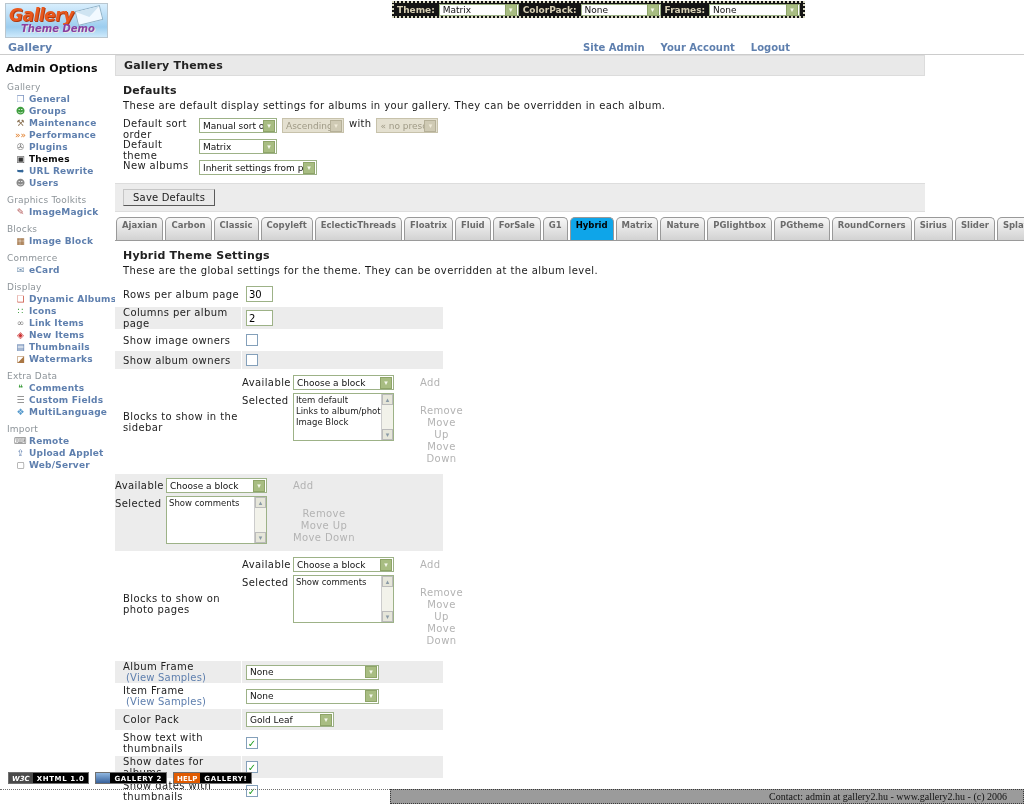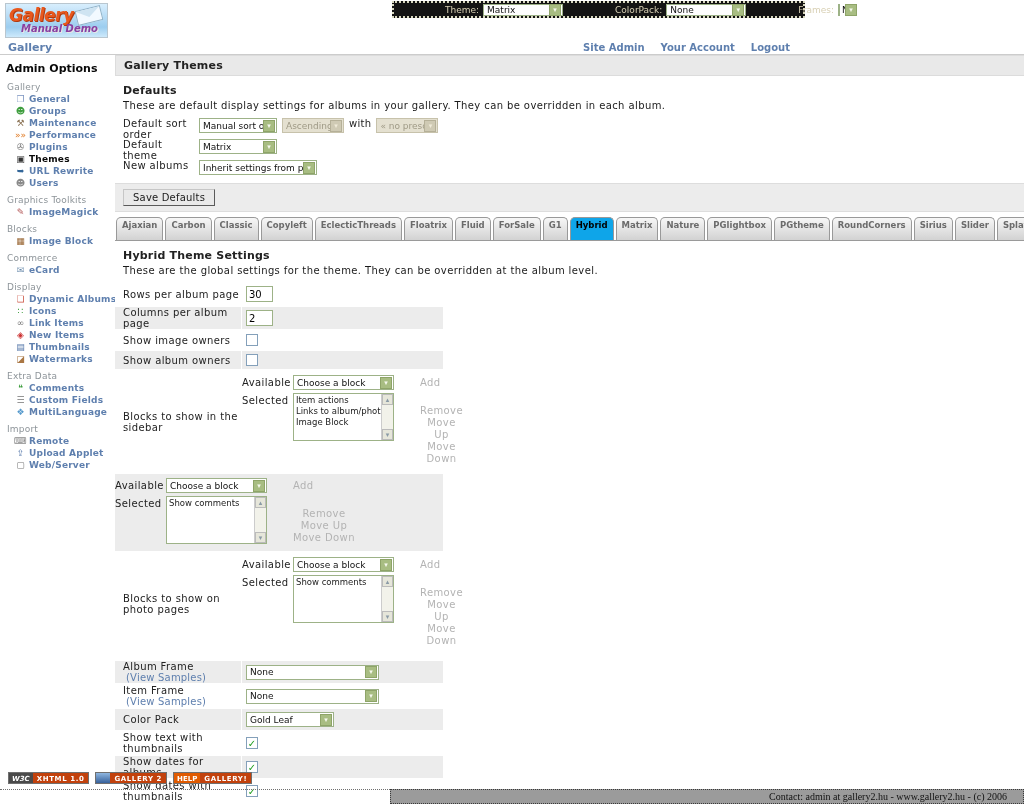--- a/index.html
+++ b/index.html
@@ -15,42 +15,42 @@
         color:#e8581e;text-shadow:1px 1px 0 #b03a10;letter-spacing:-0.5px;}
   .g-sub{position:absolute;left:15px;top:19px;font-size:10px;font-weight:bold;font-style:italic;
         color:#8a3fa0;text-shadow:1px 1px 0 #e6e6e6;}
   .envelope{position:absolute;right:5px;top:4px;width:26px;height:15px;background:#f2f9ff;
         border:1px solid #8fb2c9;transform:rotate(-14deg);}
   .envelope:after{content:"";position:absolute;left:0;top:0;width:0;height:0;
         border-left:12px solid transparent;border-right:12px solid transparent;border-top:8px solid #cfe4f2;}
 
   #theme-bar{position:absolute;left:392px;top:1px;width:413px;height:17px;background:#141414;
         border:2px dotted #d8d8c0;display:flex;align-items:center;padding:0 3px;gap:4px;}
-  .tb-label{color:#d8d0b4;font-weight:normal;font-size:9px;white-space:nowrap;margin-left:48px;}
+  .tb-label{color:#d8d0b4;font-weight:bold;font-size:9px;white-space:nowrap;}
   #theme-bar .sel{height:12px;}
 
   
   #nav{position:absolute;top:40px;left:0;right:0;height:15px;border-bottom:1px solid #ccc;
         display:flex;align-items:center;background:#fff;}
   #breadcrumb{margin-left:8px;color:#5e7fae;font-weight:bold;font-size:11px;}
   #nav-links{margin-left:auto;margin-right:234px;display:flex;gap:16px;}
   .nav-link{color:#5e7fae;font-weight:bold;font-size:10px;cursor:pointer;}
 
   
   #sidebar{position:absolute;left:0;top:56px;width:115px;}
   #sidebar-title{font-weight:bold;font-size:11px;color:#0a0a0a;margin:6px 0 2px 6px;}
   .sgroup-label{color:#8d9499;margin:7px 0 1px 7px;font-size:9px;letter-spacing:0.2px;}
   .sitem{display:flex;align-items:center;margin:0 0 1px 14px;height:11px;cursor:pointer;}
   .sitem .icon{width:13px;font-size:9px;text-align:center;margin-right:2px;flex:none;}
   .sitem .slabel{color:#5e7fae;font-weight:bold;font-size:9px;white-space:nowrap;letter-spacing:0.2px;}
   .sitem.active .slabel{color:#0a0a0a;}
 
   
   #main{position:absolute;left:115px;top:55px;width:909px;}
-  .w{width:910px;}
+  .w{width:810px;}
   #page-title{background:#e9e9e9;border:1px solid #dcdcdc;font-weight:bold;font-size:11px;
         padding:3px 8px;letter-spacing:0.2px;}
   .h2{font-weight:bold;font-size:11px;margin:8px 0 3px 8px;letter-spacing:0.2px;}
   .desc{margin:0 0 7px 8px;letter-spacing:0.4px;color:#1a1a1a;}
 
   .drow{display:flex;align-items:flex-start;margin:0 0 4px 8px;height:17px;}
   .dlabel{width:76px;letter-spacing:0.4px;flex:none;}
   .with-label{margin:0 5px;letter-spacing:0.3px;}
 
   .band{background:#ececec;border-top:1px solid #ddd;border-bottom:1px solid #ddd;
@@ -104,38 +104,38 @@
   .lb-sb{width:12px;display:flex;flex-direction:column;justify-content:space-between;
         background:#f2f2ea;border-left:1px solid #ccc;}
   .lb-ar{height:11px;background:#e6e6da;border:1px solid #bbb;color:#8a9aa6;font-size:7px;
         text-align:center;line-height:10px;}
 
   
   #footer-badges{position:absolute;left:8px;top:772px;display:flex;gap:6px;}
   .badge{display:flex;height:12px;border:1px solid #6f6f6f;font-size:7px;font-weight:bold;
         color:#fff;cursor:pointer;}
   .badge .bl{padding:2px 3px;background:#4a4a4a;font-style:italic;line-height:8px;}
-  .badge .br{padding:2px 4px;background:#c2410c;letter-spacing:0.6px;line-height:8px;}
+  .badge .br{padding:2px 4px;background:#000000;letter-spacing:0.6px;line-height:8px;}
   .badge.help .bl{background:#e05a00;font-style:normal;}
   .badge.g2 .bicon{width:14px;background:linear-gradient(#8fb6e0,#37619b);padding:0;}
 
   #contact-line{position:absolute;left:0;right:0;top:789px;border-top:1px dotted #707070;}
   #contact-bar{position:absolute;left:390px;right:0;top:789px;height:15px;background:#9b9b9b;
         border:1px dotted #3a3a3a;text-align:right;padding-right:16px;
         font-family:"Liberation Serif","DejaVu Serif",serif;font-size:10px;color:#111;line-height:13px;}
 </style>
 </head>
 <body>
 
 <div id="page">
 
   <div id="header">
     <div id="logo">
       <span class="g-title">Gallery</span>
-      <span class="g-sub">Manual Demo</span>
+      <span class="g-sub">Theme Demo</span>
       <span class="envelope"></span>
     </div>
     <div id="theme-bar">
         <span class="tb-label">Theme:</span>
         <span class="sel" style="width: 80px;">
           <span class="sel-val">Matrix</span>
           <span class="sel-btn">▾</span>
         </span>
         <span class="tb-label">ColorPack:</span>
         <span class="sel" style="width: 80px;">
@@ -374,21 +374,21 @@
                 <span class="sel" style="width: 101px;">
                   <span class="sel-val">Choose a block</span>
                   <span class="sel-btn">▾</span>
                 </span>
                 <span class="gray-action add-link">Add</span>
               </span>
               <span class="blk-line">
                 <span class="blk-label">Selected</span>
                 <span class="lb">
                   <span class="lb-in">
-                    <span class="lb-item">Item actions</span>
+                    <span class="lb-item">Item default</span>
                     <span class="lb-item">Links to album/photo peers</span>
                     <span class="lb-item">Image Block</span>
                   </span>
                   <span class="lb-sb">
                     <span class="lb-ar">▴</span>
                     <span class="lb-ar">▾</span>
                   </span>
                 </span>
                 <span class="action-stack">
                   <span class="gray-action" style="display: block;">Remove</span>

